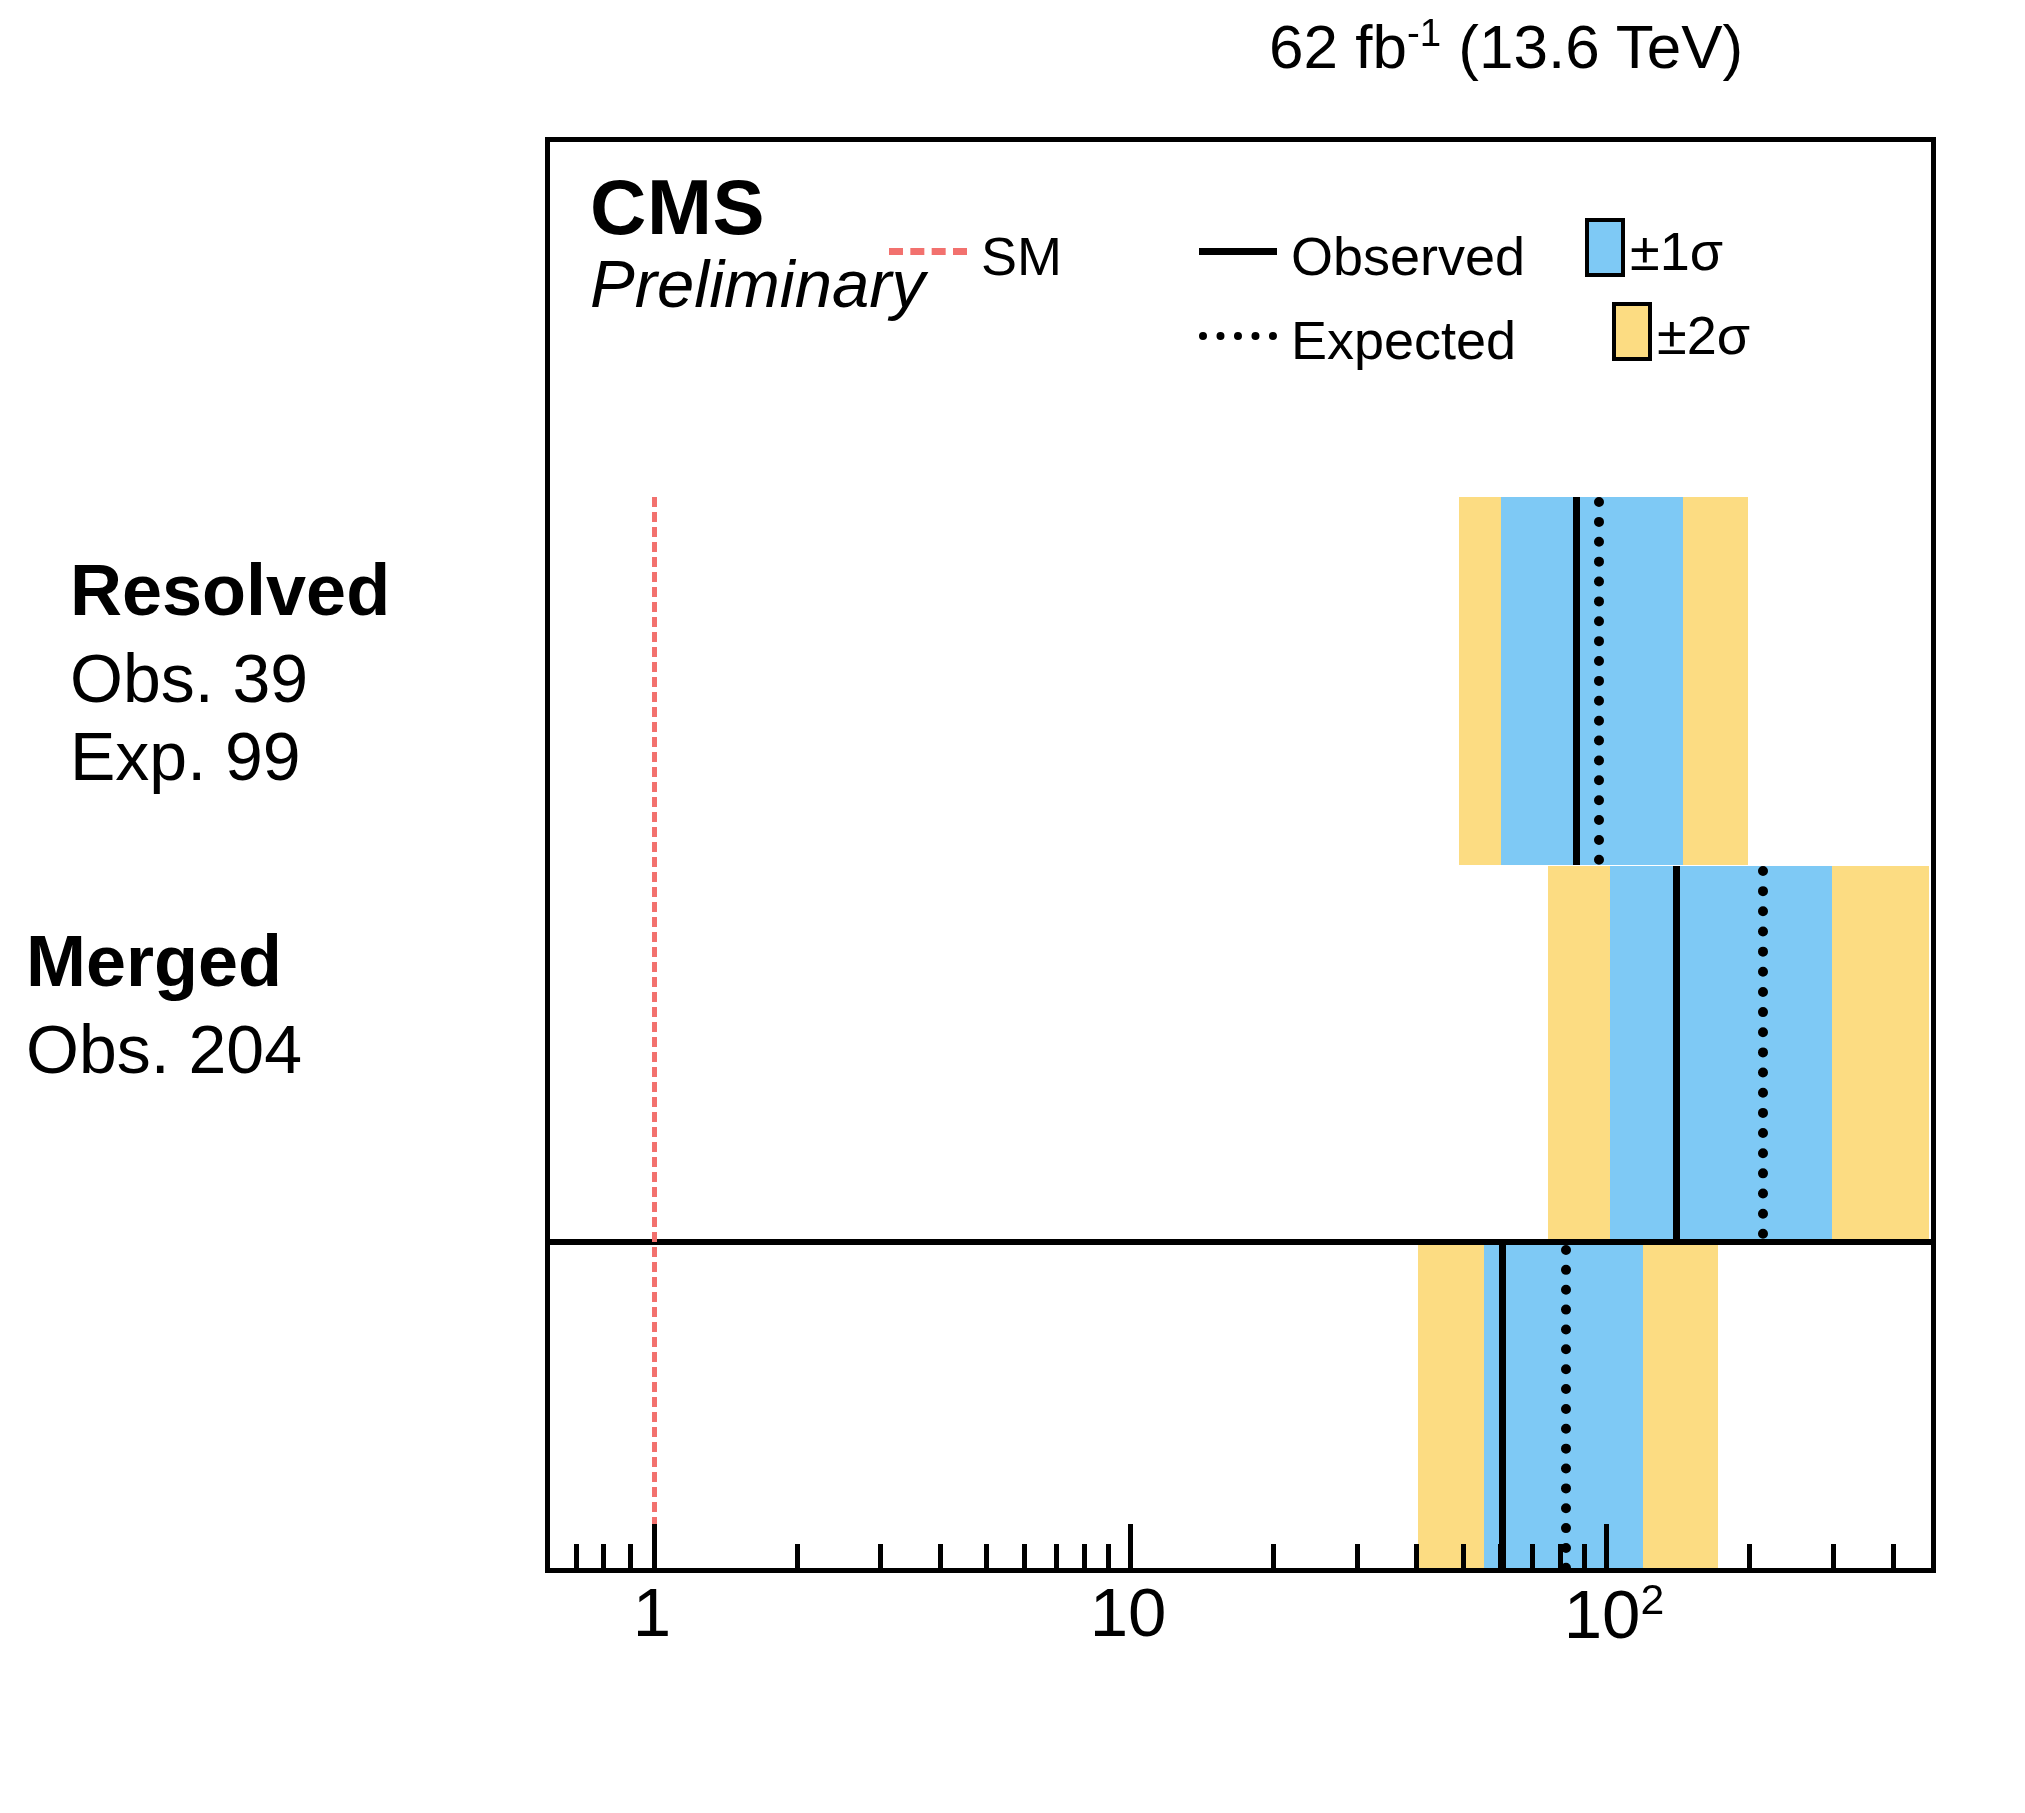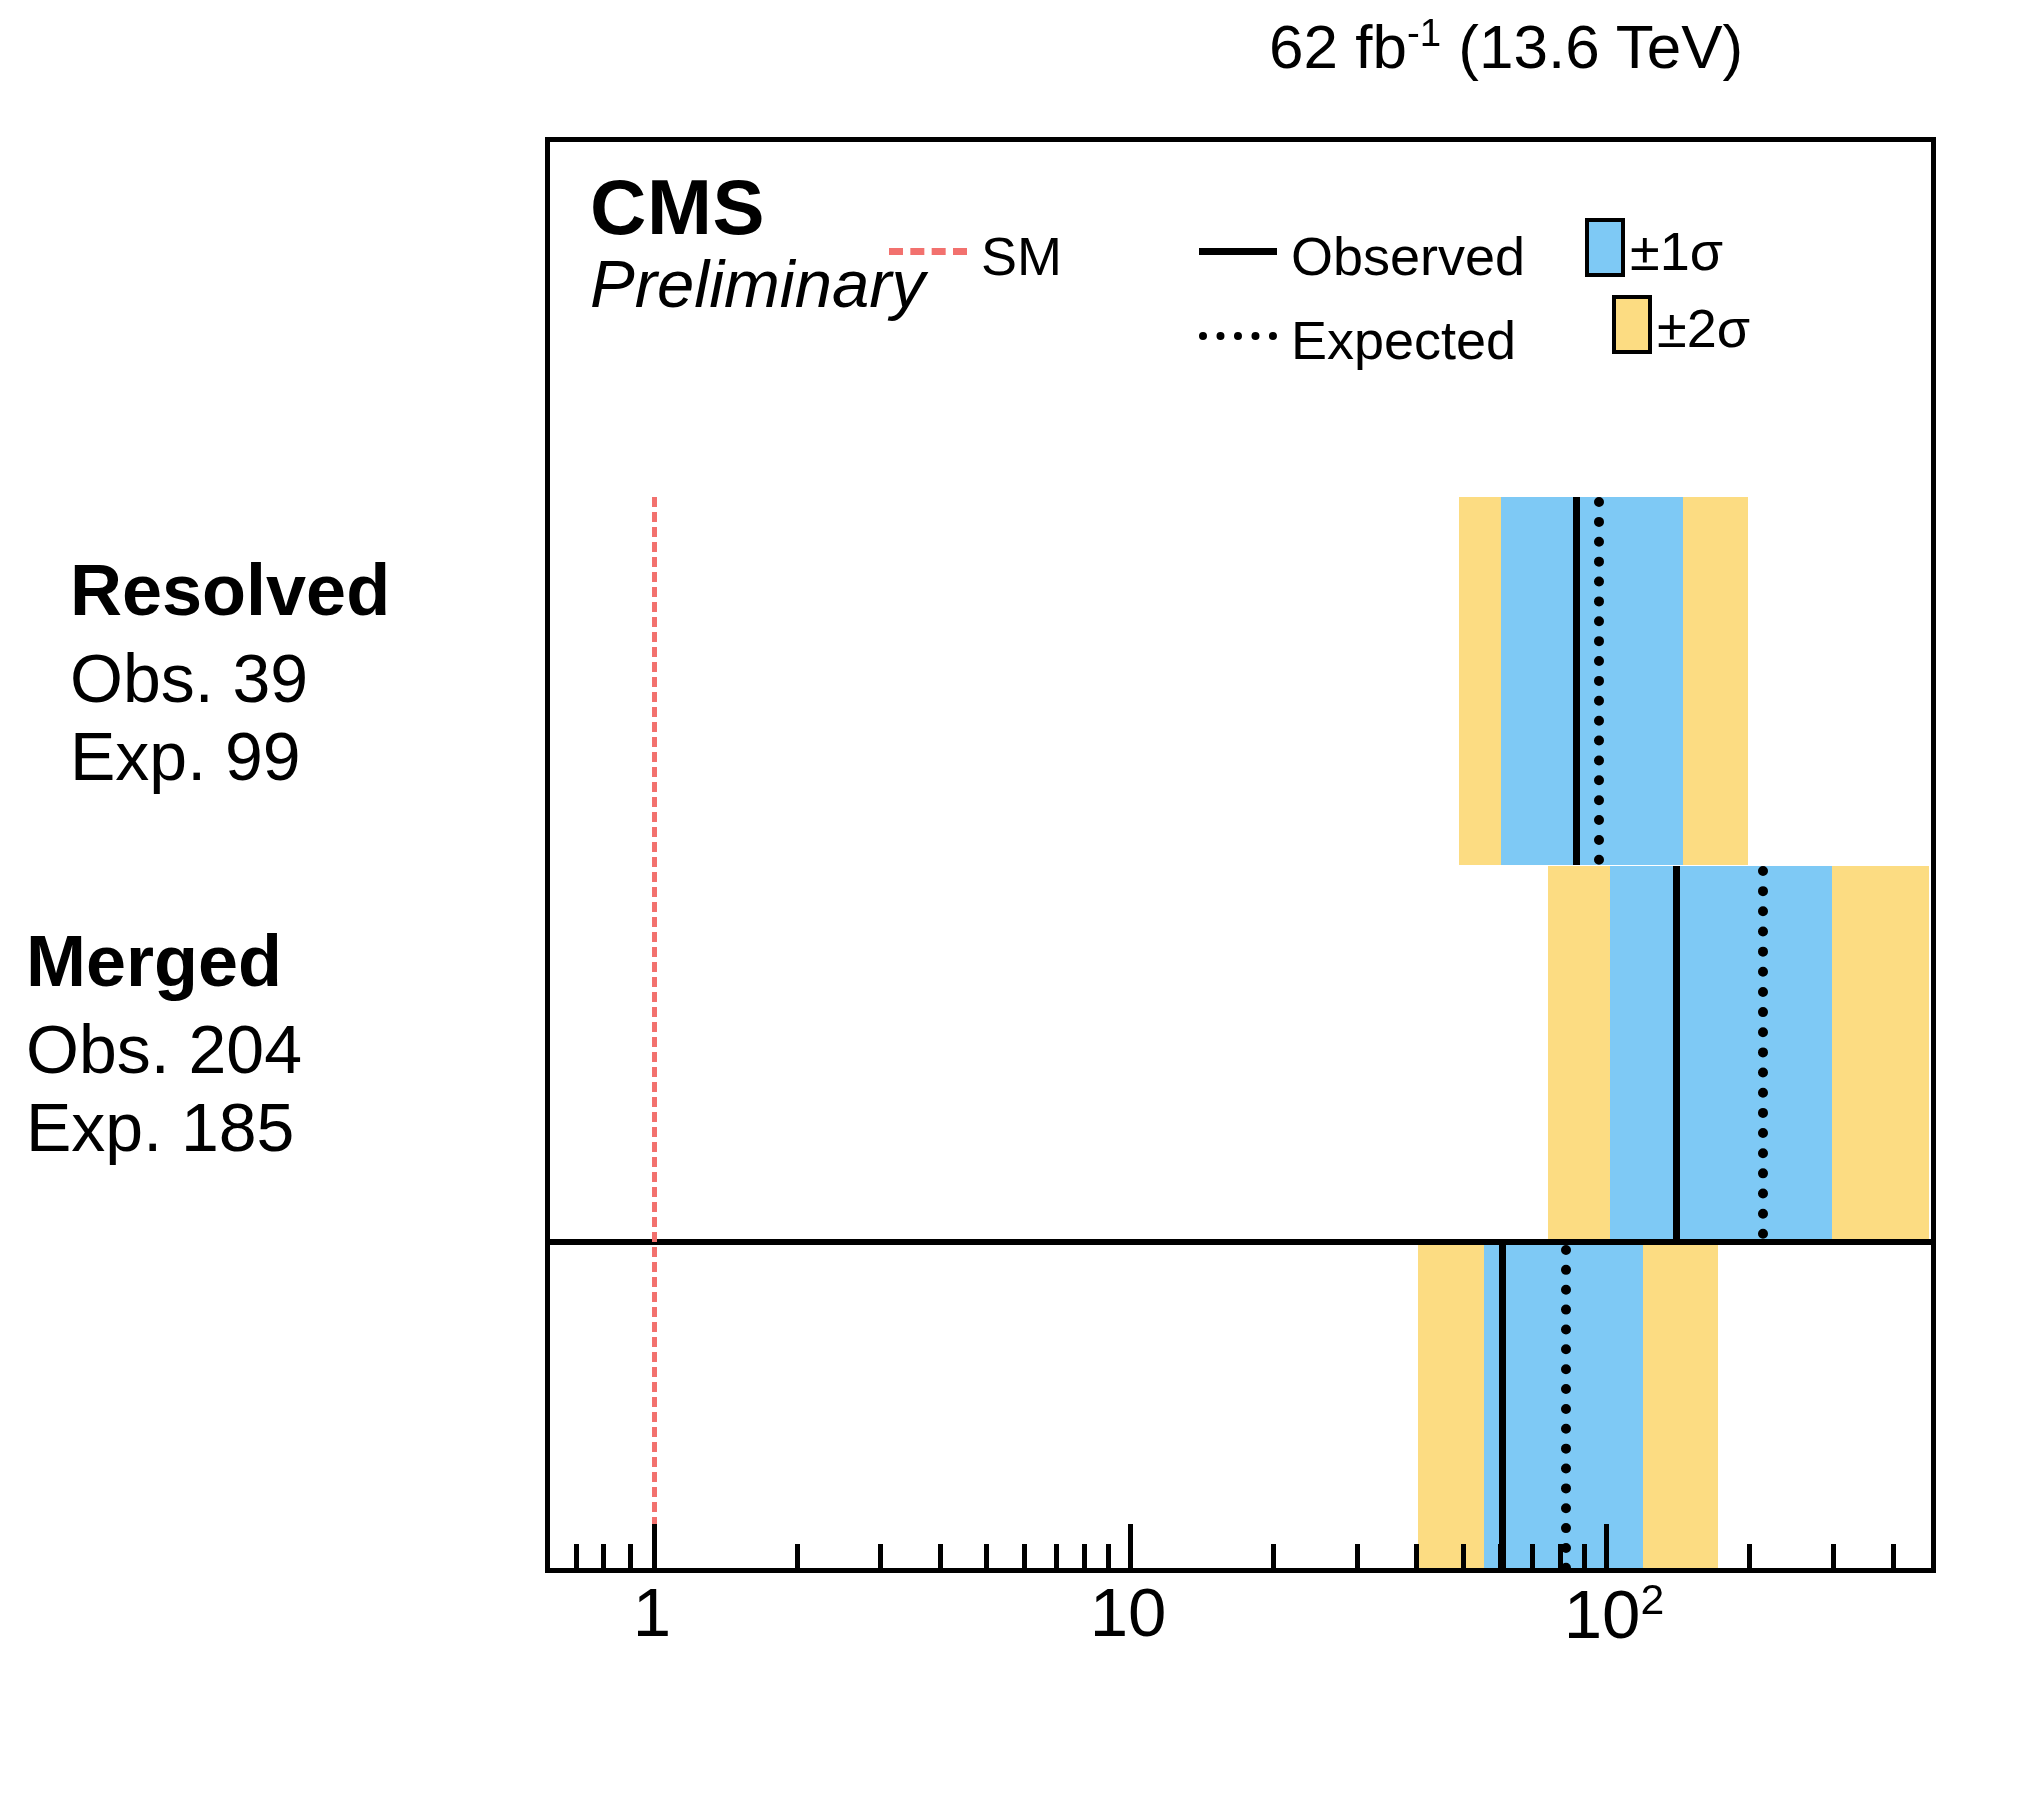--- a/index.html
+++ b/index.html
@@ -24,21 +24,21 @@
   #prelim-label{
     position:absolute; left:40px; top:108px;
     font-size:67px; font-style:italic; line-height:1.0;
   }
 
   .leg-row{ position:absolute; font-size:54px; line-height:1; white-space:nowrap; }
   #leg-sm{ left:339px; top:82px; }
   #leg-obs{ left:649px; top:82px; }
   #leg-exp{ left:649px; top:166px; }
   #leg-1s{ left:1035px; top:77px; }
-  #leg-2s{ left:1025px; top:154px;padding-left:37px; }
+  #leg-2s{ left:1025px; top:161px;padding-left:37px; }
 
   .leg-dash-sm{
     display:inline-block; width:78px; height:0; vertical-align:middle;
     border-top:7px dashed #f2716e; margin-right:14px; position:relative; top:-3.9px;
   }
   .leg-line-obs{
     display:inline-block; width:78px; height:0; vertical-align:middle;
     border-top:7px solid #000; margin-right:14px; position:relative; top:-3.9px;
   }
   .leg-dot-exp{
@@ -102,21 +102,20 @@
 
   <div class="cat" id="cat-resolved">
     <div class="cat-name">Resolved</div>
     <div class="cat-obs">Obs. 39</div>
     <div class="cat-exp">Exp. 99</div>
   </div>
 
   <div class="cat" id="cat-merged">
     <div class="cat-name">Merged</div>
     <div class="cat-obs">Obs. 204</div>
-    <div class="cat-exp">Exp. 185</div>
   </div>
 
 
   <div id="plot-frame">
     <div id="plot-inner">
 
       <div id="cms-label">CMS</div>
       <div id="prelim-label">Preliminary</div>
 
       <div class="leg-row" id="leg-sm">

